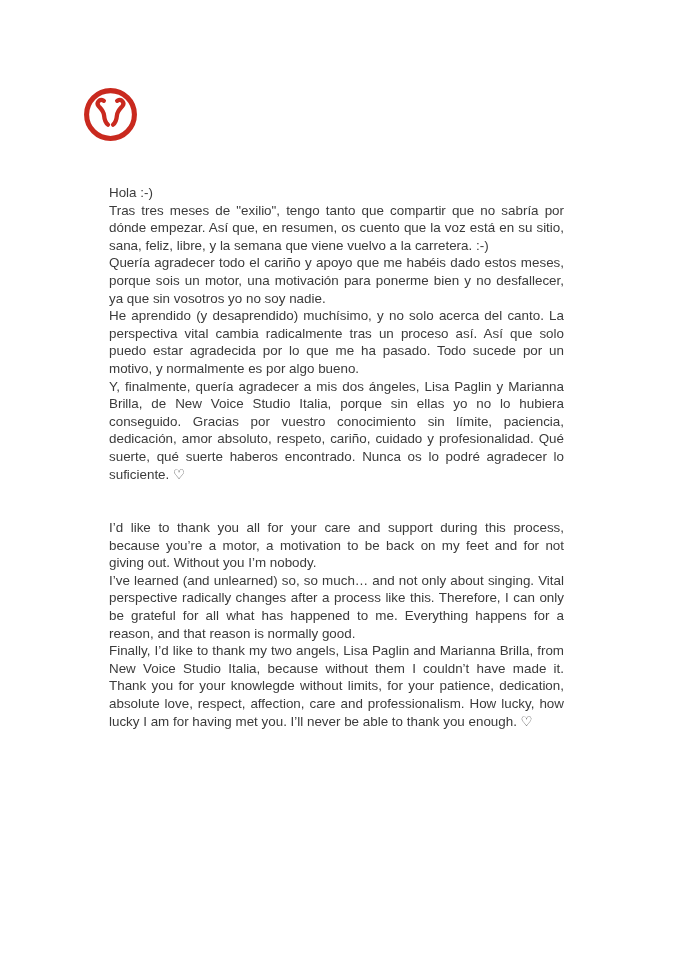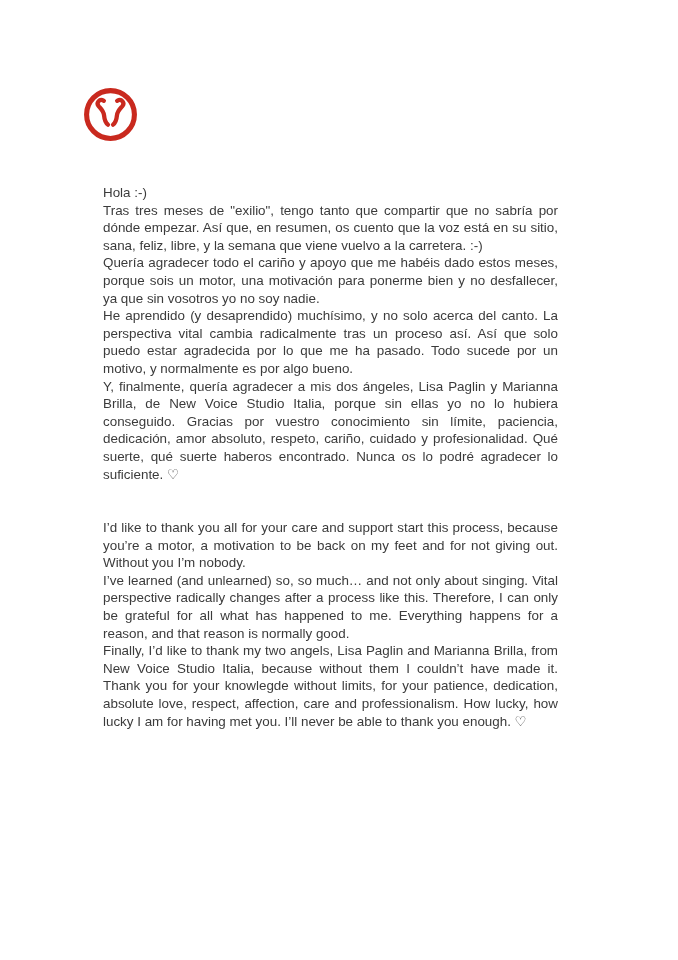--- a/index.html
+++ b/index.html
@@ -32,21 +32,21 @@
     margin: 0;
     font-family: "Liberation Sans", sans-serif;
     font-weight: 200;
     font-size: 31px;
     letter-spacing: 1px;
     color: #3e3e3e;
     white-space: nowrap;
   }
   .letter {
     position: absolute;
-    left: 103px;
+    left: 109px;
     top: 184px;
     width: 455px;
     font-size: 13.4px;
     line-height: 17.6px;
     color: #3b3b3b;
     text-align: justify;
     text-justify: inter-word;
   }
   .letter p {
     margin: 0;
@@ -72,19 +72,19 @@
 
     <section class="lang-block spanish">
       <p>Hola :-)</p>
       <p>Tras tres meses de "exilio", tengo tanto que compartir que no sabría por dónde empezar. Así que, en resumen, os cuento que la voz está en su sitio, sana, feliz, libre, y la semana que viene vuelvo a la carretera. :-)</p>
       <p>Quería agradecer todo el cariño y apoyo que me habéis dado estos meses, porque sois un motor, una motivación para ponerme bien y no desfallecer, ya que sin vosotros yo no soy nadie.</p>
       <p>He aprendido (y desaprendido) muchísimo, y no solo acerca del canto. La perspectiva vital cambia radicalmente tras un proceso así. Así que solo puedo estar agradecida por lo que me ha pasado. Todo sucede por un motivo, y normalmente es por algo bueno.</p>
       <p>Y, finalmente, quería agradecer a mis dos ángeles, Lisa Paglin y Marianna Brilla, de New Voice Studio Italia, porque sin ellas yo no lo hubiera conseguido. Gracias por vuestro conocimiento sin límite, paciencia, dedicación, amor absoluto, respeto, cariño, cuidado y profesionalidad. Qué suerte, qué suerte haberos encontrado. Nunca os lo podré agradecer lo suficiente. ♡</p>
     </section>
 
     <section class="lang-block english">
-      <p>I’d like to thank you all for your care and support start this process, because you’re a motor, a motivation to be back on my feet and for not giving out. Without you I’m nobody.</p>
+      <p>I’d like to thank you all for your care and support during this process, because you’re a motor, a motivation to be back on my feet and for not giving out. Without you I’m nobody.</p>
       <p>I’ve learned (and unlearned) so, so much… and not only about singing. Vital perspective radically changes after a process like this. Therefore, I can only be grateful for all what has happened to me. Everything happens for a reason, and that reason is normally good.</p>
       <p>Finally, I’d like to thank my two angels, Lisa Paglin and Marianna Brilla, from New Voice Studio Italia, because without them I couldn’t have made it. Thank you for your knowlegde without limits, for your patience, dedication, absolute love, respect, affection, care and professionalism. How lucky, how lucky I am for having met you. I’ll never be able to thank you enough. ♡</p>
     </section>
 
   </main>
 </div>
 
 </body></html>

